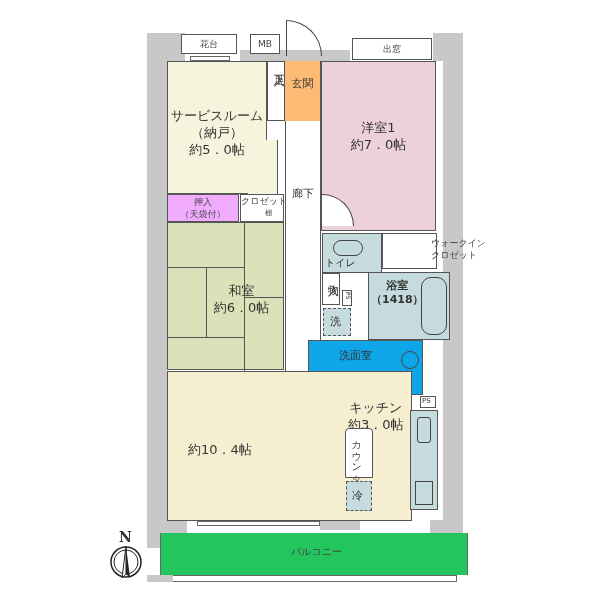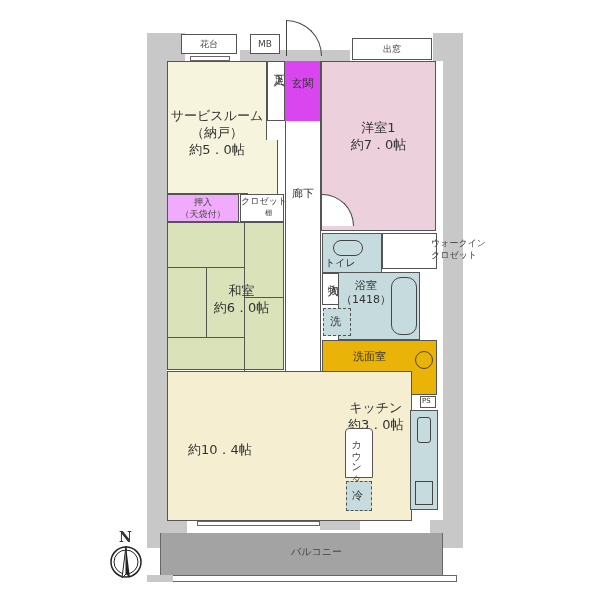--- a/index.html
+++ b/index.html
@@ -42,21 +42,21 @@
     <div>（納戸）</div>
     <div>約5．0帖</div>
   </div>
 </div>
 <div class="abs" style="left:248px;top:140px;width:30px;height:54px;background:#f6f4dc;border-right:1px solid #555;"></div>
 
 <div class="abs room" style="left:267px;top:61px;width:18px;height:60px;background:#fff;">
   <span class="lbl small vt" style="left:3px;top:4px;font-size:11px;">下足入</span>
 </div>
 
-<div class="abs" style="left:285px;top:61px;width:36px;height:60px;background:#d946ef;border-right:1px solid #555;">
+<div class="abs" style="left:285px;top:61px;width:36px;height:60px;background:#fdba74;border-right:1px solid #555;">
   <span class="lbl" style="left:0;right:0;top:16px;font-size:11px;">玄関</span>
 </div>
 <div class="door" style="left:286px;top:20px;width:36px;height:36px;border-radius:0 36px 0 0;border-bottom:none;border-left:1px solid #444;"></div>
 
 <div class="abs" style="left:285px;top:121px;width:36px;height:250px;background:#fff;border-left:1px solid #555;border-right:1px solid #555;">
   <span class="lbl" style="left:0;right:0;top:66px;font-size:11px;">廊下</span>
 </div>
 
 <div class="abs room" style="left:321px;top:61px;width:115px;height:170px;background:#ecd0dc;">
   <div class="lbl" style="left:0;right:0;top:58px;">
@@ -101,33 +101,33 @@
   </div>
 </div>
 
 <div class="abs room" style="left:322px;top:273px;width:18px;height:32px;background:#fff;">
   <span class="lbl vt" style="left:2px;top:2px;font-size:11px;">物入</span>
 </div>
 <div class="abs room" style="left:342px;top:290px;width:10px;height:16px;background:#fff;">
   <span class="lbl vt" style="left:1px;top:1px;font-size:6px;">PS</span>
 </div>
 
-<div class="abs room" style="left:338px;top:272px;width:82px;height:68px;background:#c5dbdd;">
+<div class="abs room" style="left:368px;top:272px;width:82px;height:68px;background:#c5dbdd;font-weight:bold;">
   <div class="lbl" style="left:2px;top:6px;font-size:11px;">
     <div>浴室</div>
     <div>（1418）</div>
   </div>
   <div class="abs" style="left:52px;top:4px;width:26px;height:58px;border:1px solid #444;border-radius:10px;"></div>
 </div>
 
 <div class="abs" style="left:323px;top:308px;width:28px;height:28px;background:#c5dbdd;border:1px dashed #555;">
   <span class="lbl" style="left:6px;top:6px;font-size:11px;">洗</span>
 </div>
 
-<div class="abs room" style="left:322px;top:340px;width:115px;height:55px;background:#eab308;font-family:Liberation Serif, serif;">
+<div class="abs room" style="left:308px;top:340px;width:115px;height:55px;background:#0ea5e9;">
   <span class="lbl" style="left:30px;top:8px;font-size:11px;">洗面室</span>
   <div class="abs" style="left:92px;top:10px;width:18px;height:18px;border:1px solid #444;border-radius:50%;"></div>
 </div>
 
 <div class="abs room" style="left:167px;top:371px;width:245px;height:150px;background:#f5eed0;">
   <div class="lbl" style="left:20px;top:70px;">
     <div>約10．4帖</div>
   </div>
   <div class="lbl" style="left:180px;top:28px;">
     <div>キッチン</div>
@@ -144,21 +144,21 @@
 </div>
 
 <div class="abs room" style="left:410px;top:410px;width:28px;height:100px;background:#c5dbdd;">
   <div class="abs" style="left:6px;top:6px;width:14px;height:26px;border:1px solid #444;border-radius:3px;"></div>
   <div class="abs" style="left:4px;top:70px;width:18px;height:24px;border:1px solid #444;"></div>
 </div>
 <div class="abs room" style="left:420px;top:396px;width:16px;height:12px;background:#fff;">
   <span class="lbl" style="left:1px;top:0;font-size:7px;">PS</span>
 </div>
 
-<div class="abs" style="left:160px;top:533px;width:283px;height:42px;background:#a3a3a3;border-left:1px solid #666;border-right:1px solid #666;padding-left:28px;">
+<div class="abs" style="left:160px;top:533px;width:308px;height:42px;background:#22c55e;border-left:1px solid #666;border-right:1px solid #666;padding-left:28px;">
   <span class="lbl small" style="left:130px;top:12px;font-size:10px;">バルコニー</span>
 </div>
 <div class="abs" style="left:147px;top:575px;width:310px;height:7px;background:#fff;border:1px solid #666;"></div>
 <div class="abs wall" style="left:147px;top:575px;width:26px;height:7px;"></div>
 
 <div class="win" style="left:197px;top:521px;width:123px;height:5px;"></div>
 <div class="win" style="left:190px;top:56px;width:40px;height:5px;"></div>
 
 <div class="abs" style="left:108px;top:528px;width:36px;height:52px;">
   <span class="lbl" style="left:11px;top:0;font-size:14px;font-weight:bold;font-family:'DejaVu Serif',serif;">N</span>

